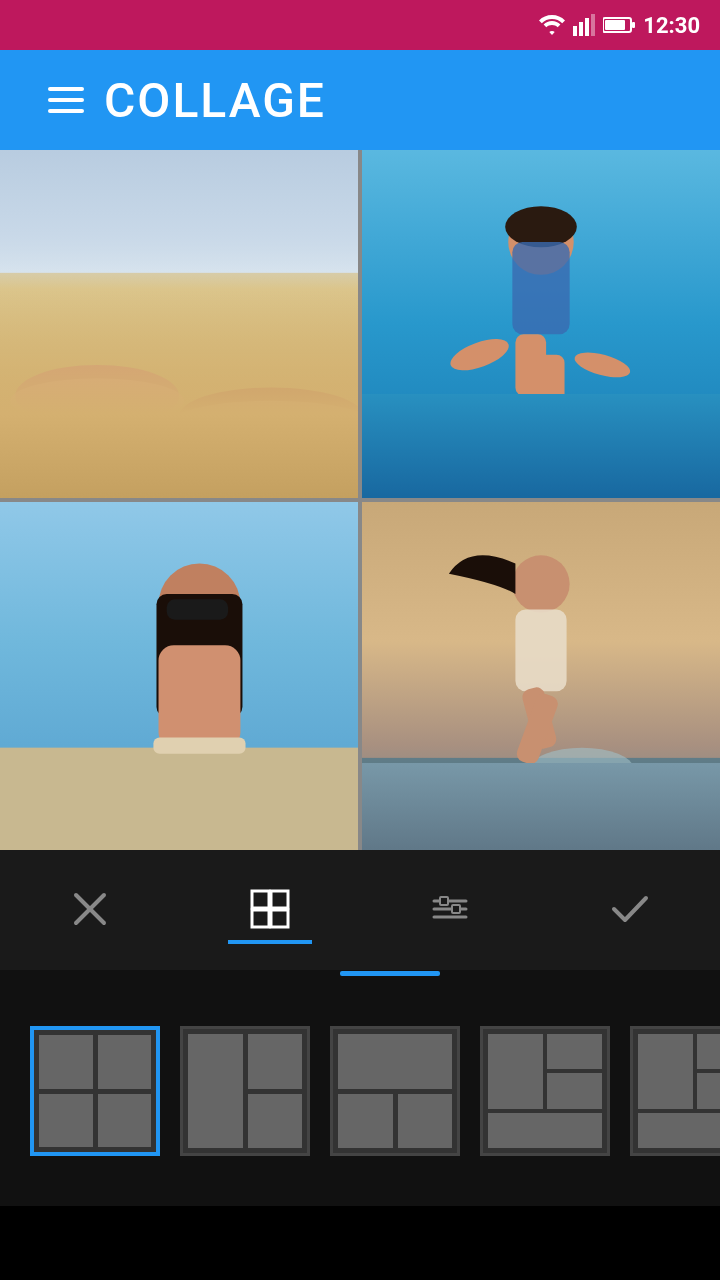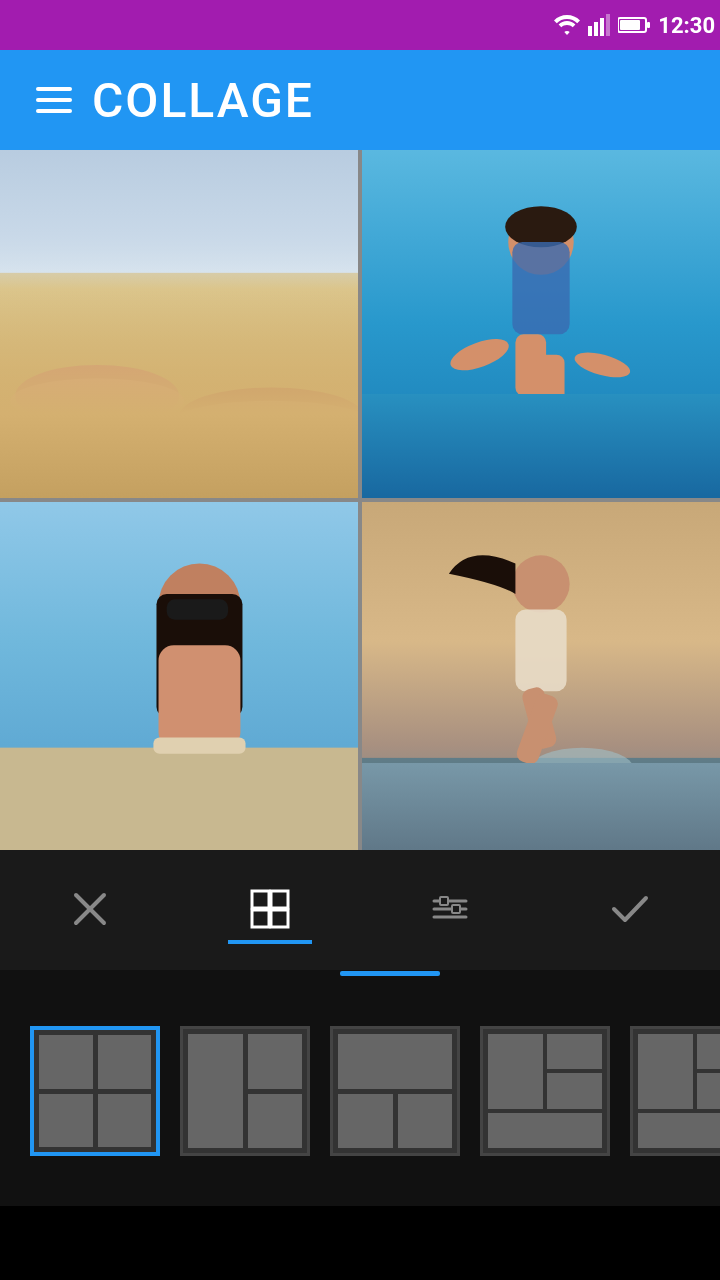--- a/index.html
+++ b/index.html
@@ -2,25 +2,25 @@
 <html><head>
   <meta charset="utf-8">
   <style>
     * { margin: 0; padding: 0; box-sizing: border-box; }
     html, body { width: 720px; height: 1280px; overflow: hidden; font-family: 'Roboto', Arial, sans-serif; background: #000; }
 
     
     .status-bar {
       width: 720px;
       height: 50px;
-      background: #a21caf;
+      background: #be185d;
       display: flex;
       align-items: center;
       justify-content: flex-end;
-      padding: 0 5px;
+      padding: 0 20px;
       gap: 10px;
     }
     .status-bar-time {
       color: white;
       font-size: 22px;
       font-weight: bold;
     }
     .status-icons {
       display: flex;
       align-items: center;
@@ -28,21 +28,21 @@
     }
 
     
     .app-bar {
       width: 720px;
       height: 100px;
       background: #2196f3;
       display: flex;
       align-items: center;
       justify-content: space-between;
-      padding: 0 36px;
+      padding: 0 48px;
     }
     .app-bar-left {
       display: flex;
       align-items: center;
       gap: 20px;
     }
     .hamburger-icon {
       display: flex;
       flex-direction: column;
       gap: 7px;

